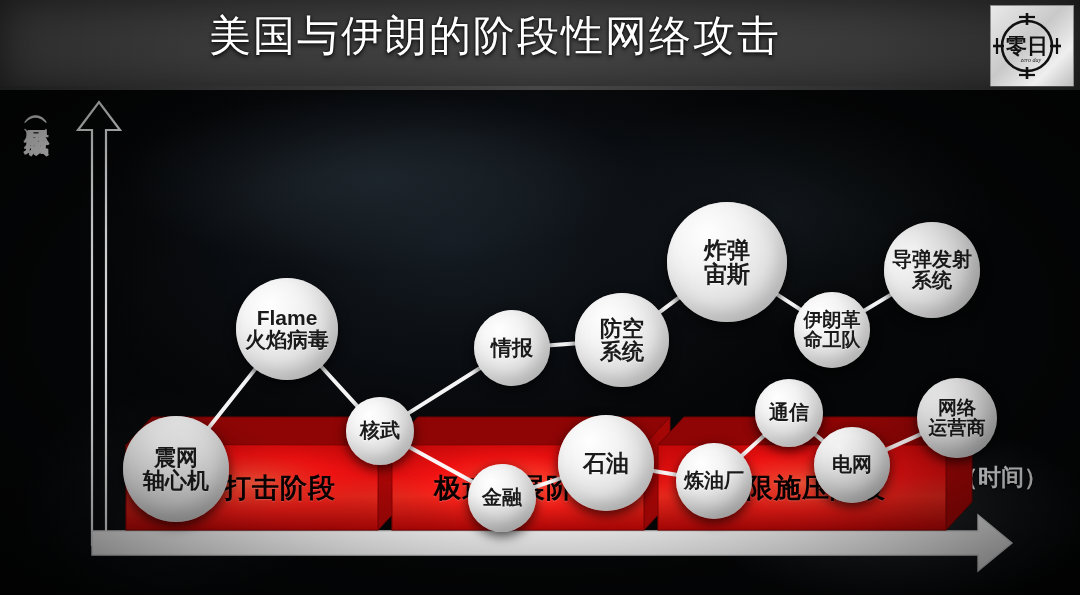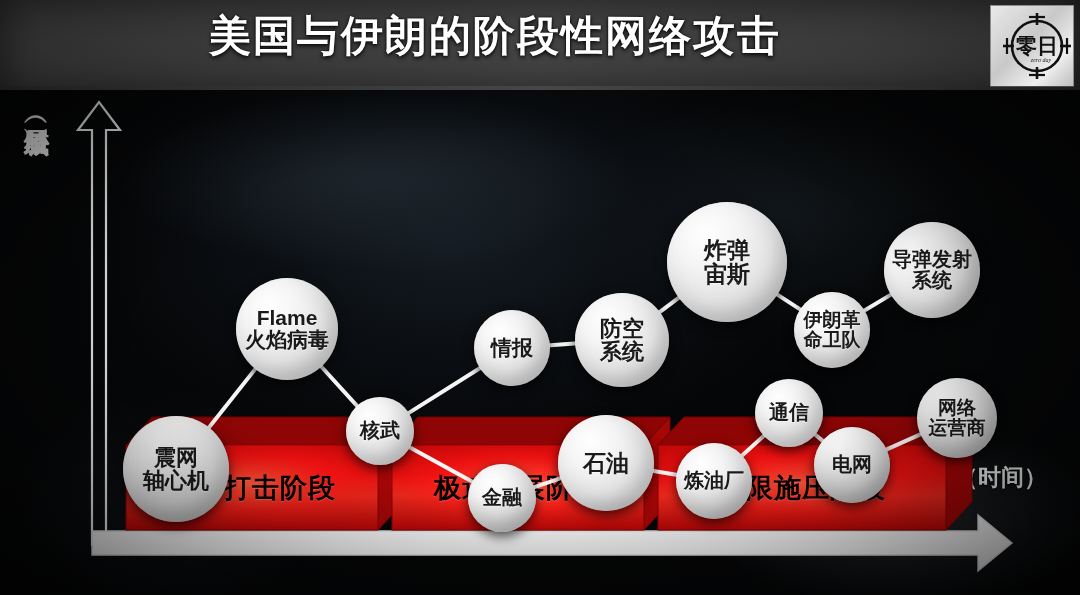--- a/index.html
+++ b/index.html
@@ -17,28 +17,28 @@
       linear-gradient(90deg,#2e2e2e 0%,#3a3a3a 20%,#444444 50%,#3a3a3a 80%,#2b2b2b 100%);
     box-shadow:inset 0 0 40px rgba(0,0,0,.55);
   }
   .header:after{
     content:"";position:absolute;left:0;right:0;bottom:0;height:4px;
     background:linear-gradient(90deg,#1a1a1a,#555,#1a1a1a);opacity:.6;
   }
   .header-title{
     position:absolute;left:0;top:0;width:990px;height:72px;
     display:flex;align-items:center;justify-content:center;
-    color:#fff;font-size:42px;font-weight:bold;letter-spacing:2px;
+    color:#fff;font-size:42px;font-weight:normal;letter-spacing:2px;
     text-shadow:0 2px 4px rgba(0,0,0,.85),0 0 2px #000;
     font-family:"Liberation Sans","DejaVu Sans",sans-serif;
   }
   .logo{
     position:absolute;right:6px;top:5px;width:82px;height:80px;
     background:linear-gradient(135deg,#e9e9e9,#c9c9c9 45%,#efefef 75%,#bdbdbd);
-    border:1px solid #8d8d8d;display:flex;align-items:center;justify-content:flex-end;text-decoration:underline;
+    border:1px solid #8d8d8d;display:flex;align-items:center;justify-content:flex-start;text-decoration:underline;
   }
   .logo svg{display:block;}
 
   
   .chart{
     position:absolute;left:0;top:90px;width:1080px;height:505px;
     background:
       radial-gradient(ellipse 45% 55% at 42% 30%, #141b22 0%, #0a0d11 45%, #050607 78%),
       radial-gradient(ellipse 60% 70% at 80% 85%, #1a1d20 0%, #0a0b0c 60%, #000 100%),
       #040506;

